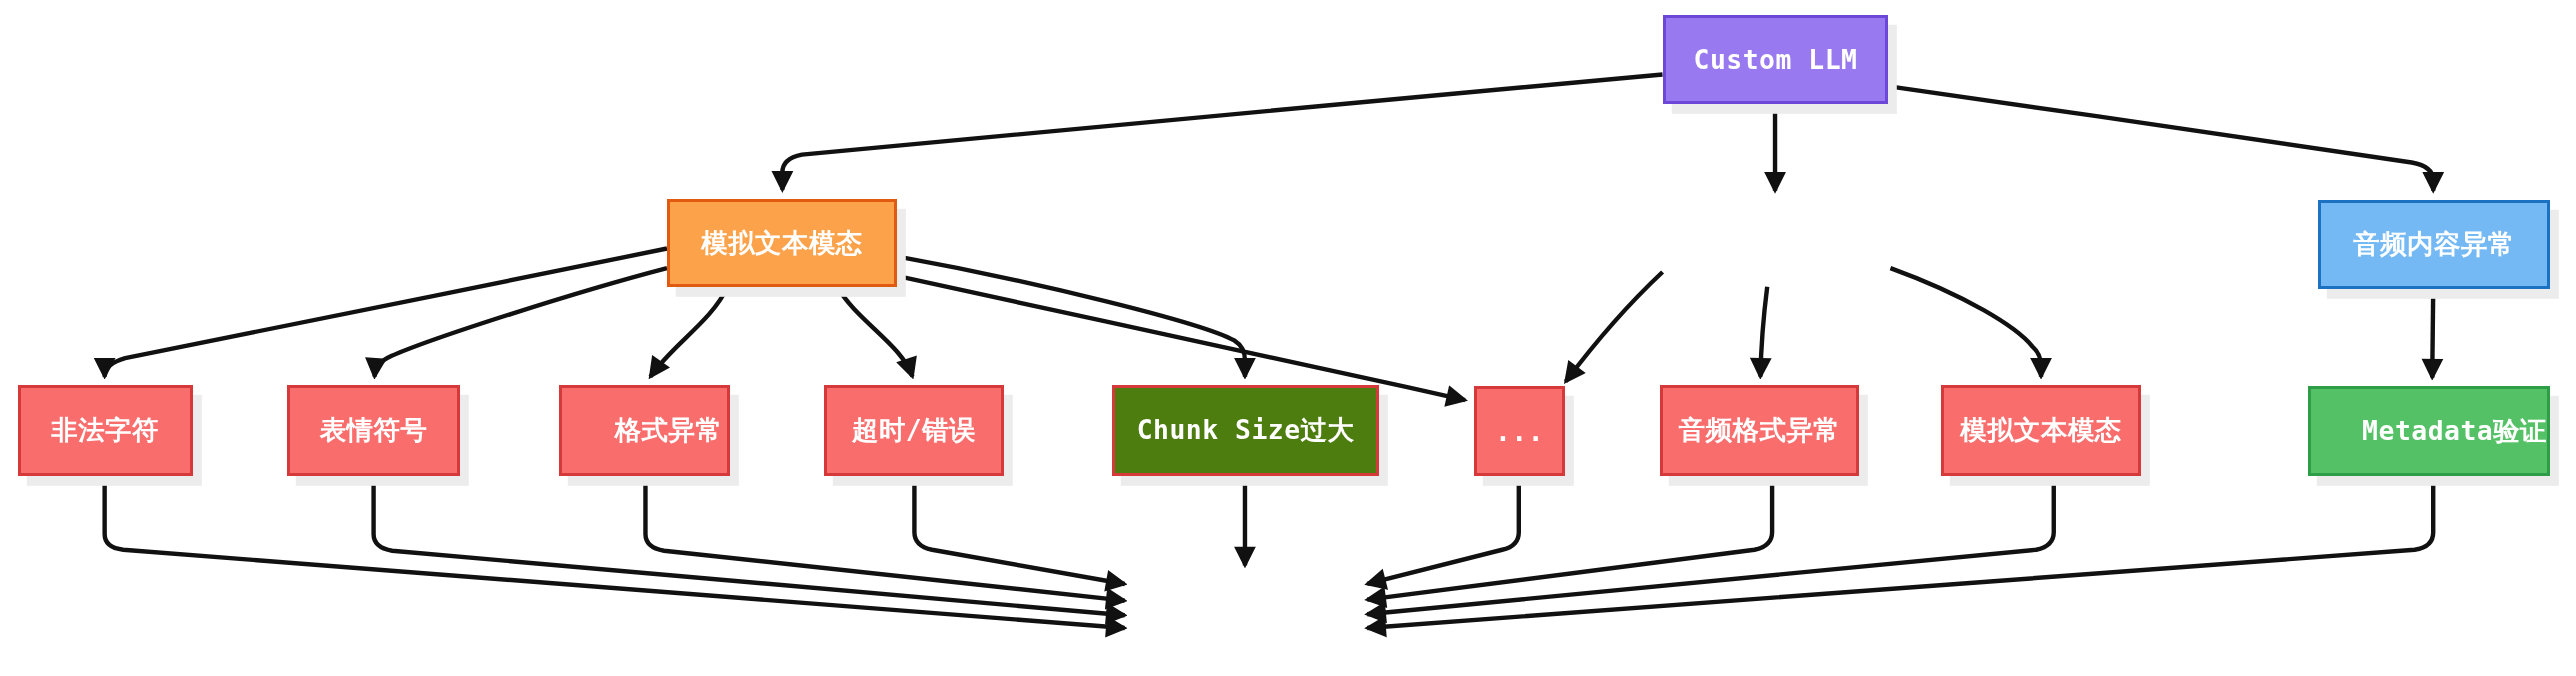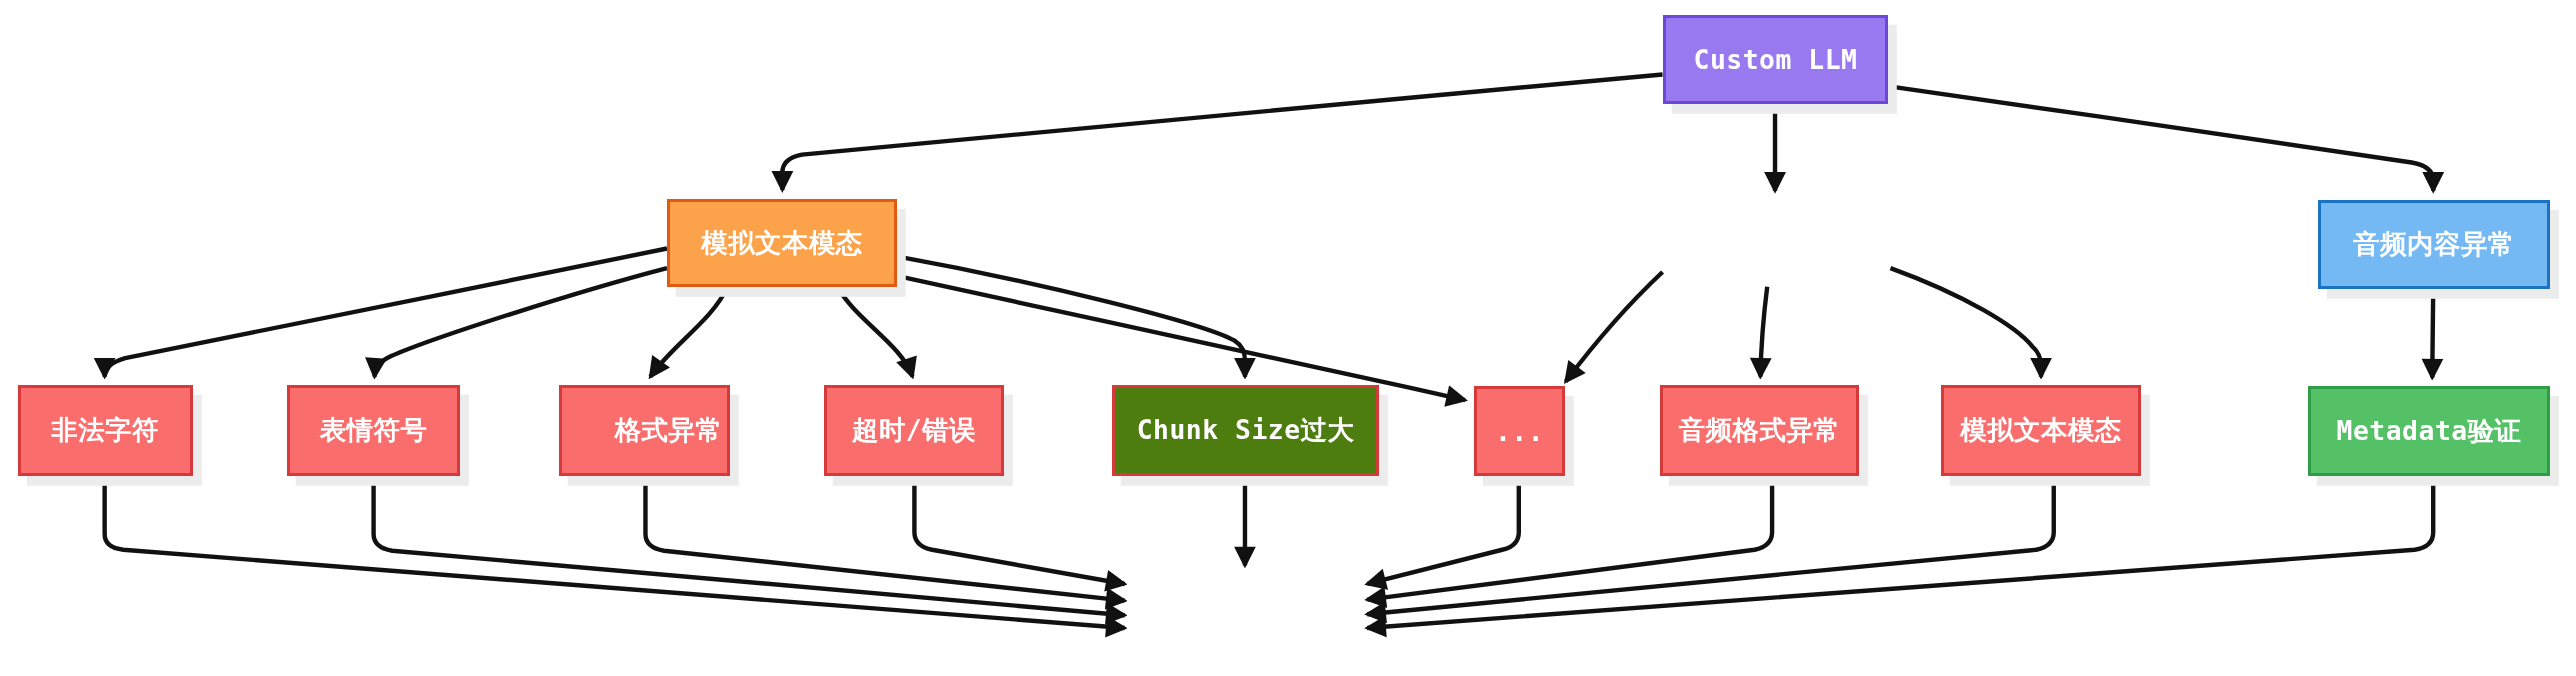--- a/index.html
+++ b/index.html
@@ -103,17 +103,17 @@
     </div>
     <div class="node" style="left: 1474px; top: 386px; width: 91px; height: 90px; background: rgb(249, 109, 109); border-color: rgb(214, 57, 57); color: rgb(255, 255, 255);">
       <span>...</span>
     </div>
     <div class="node" style="left: 1660px; top: 385px; width: 199px; height: 91px; background: rgb(249, 109, 109); border-color: rgb(214, 57, 57); color: rgb(255, 255, 255);">
       <span>音频格式异常</span>
     </div>
     <div class="node" style="left: 1941px; top: 385px; width: 200px; height: 91px; background: rgb(249, 109, 109); border-color: rgb(214, 57, 57); color: rgb(255, 255, 255);">
       <span>模拟文本模态</span>
     </div>
-    <div class="node" style="left: 2308px; top: 386px; width: 242px; height: 90px; background: rgb(85, 193, 102); border-color: rgb(45, 158, 71); color: rgb(255, 255, 255);">
+    <div class="node" style="left: 2308px; top: 386px; width: 242px; height: 90px; background: rgb(85, 193, 102); border-color: rgb(45, 158, 71); color: rgb(255, 255, 255); justify-content: flex-end;">
       <span>Metadata验证</span>
     </div>
   </div>
 
 
 </body></html>

